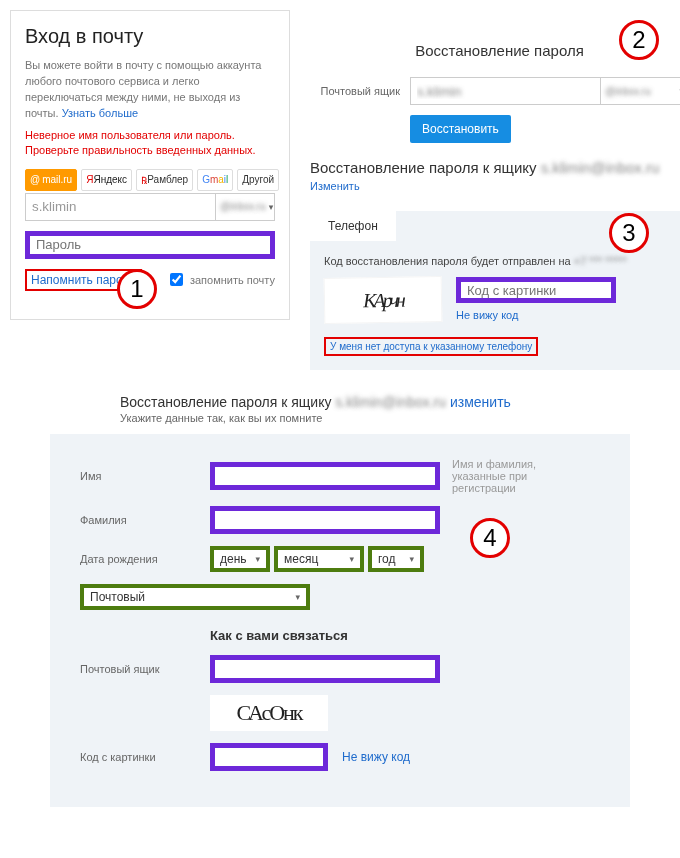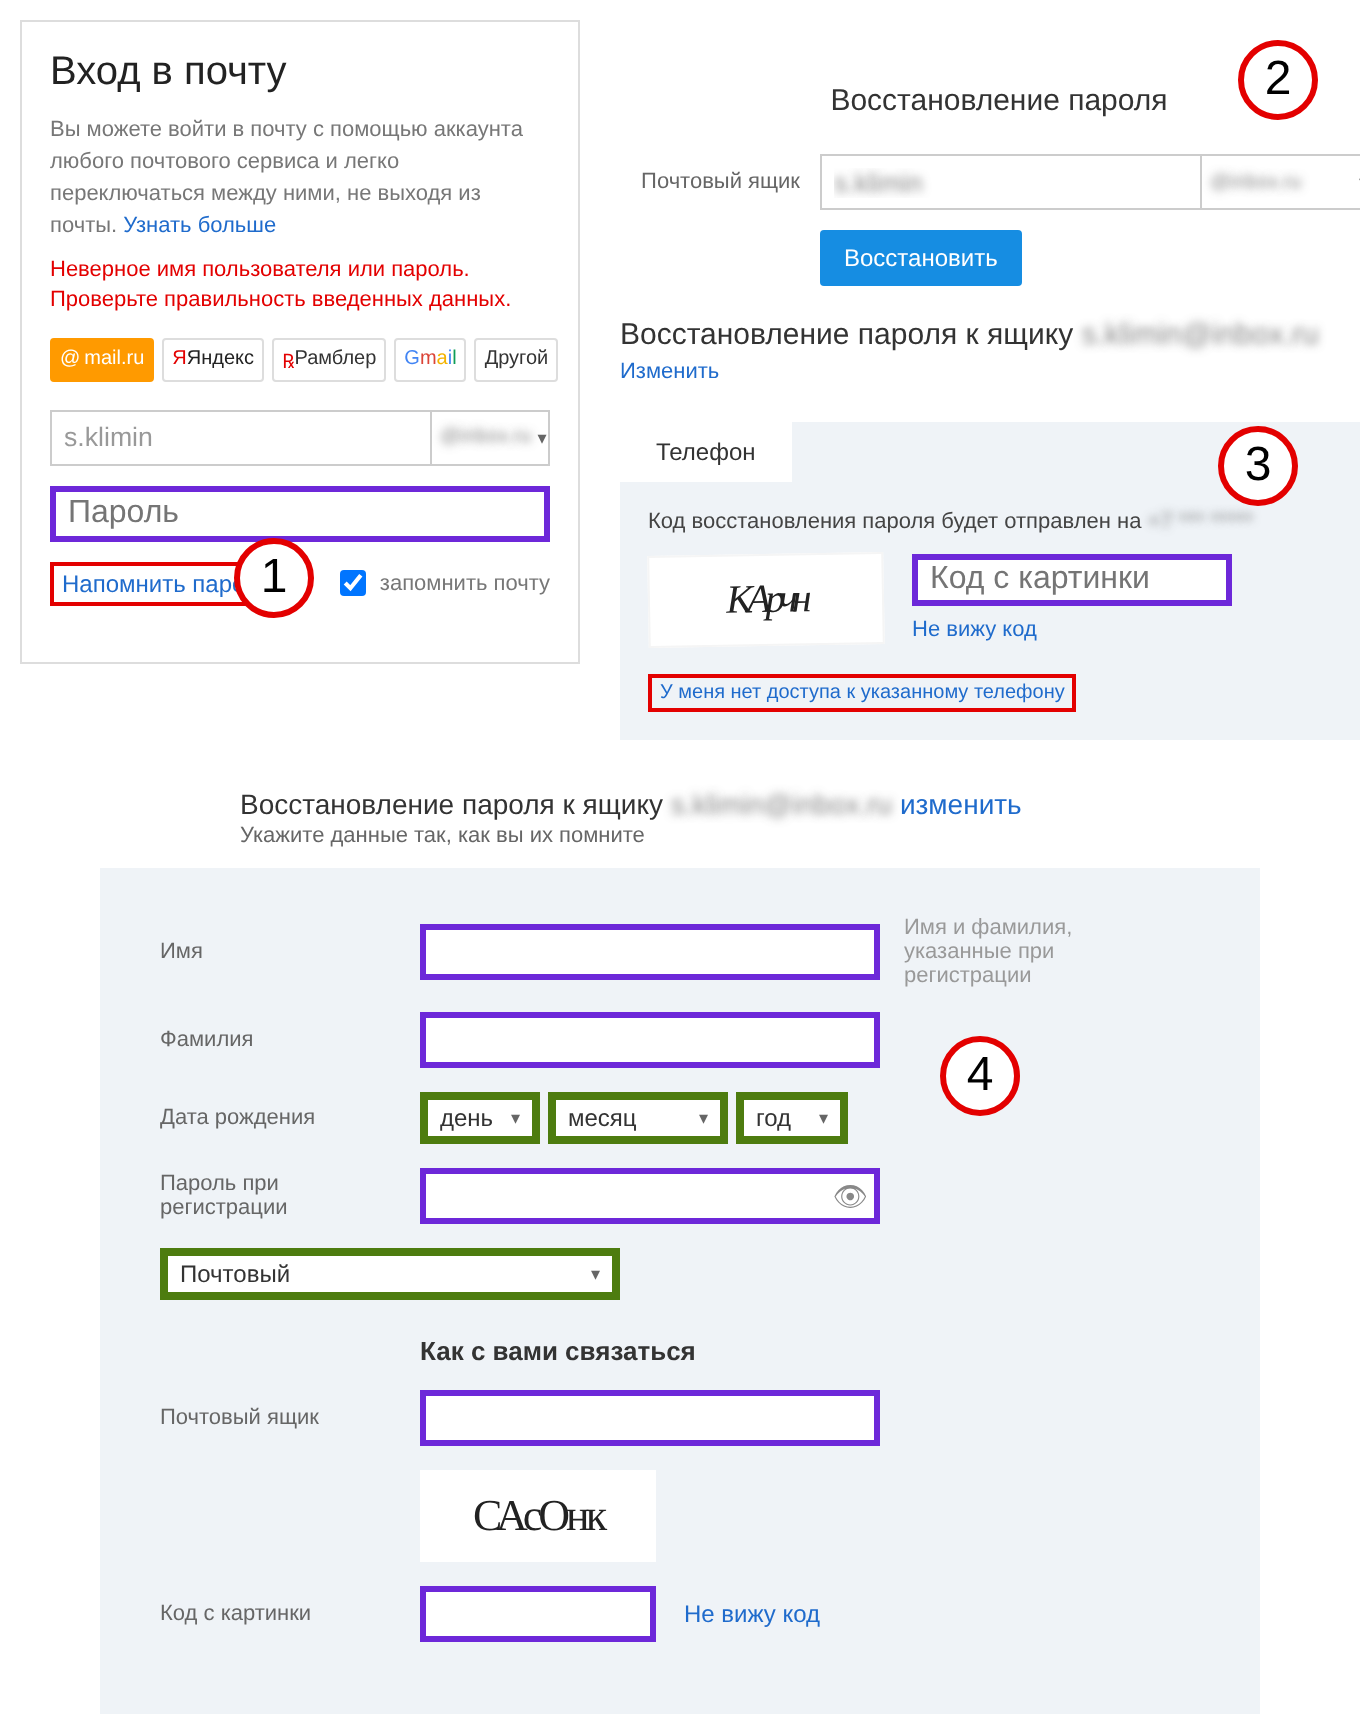--- a/index.html
+++ b/index.html
@@ -34,21 +34,21 @@
       width: 280px;
       border: 1px solid #ddd;
       padding: 14px;
       position: relative;
       top: 0;
     }
     .login-title { font-size: 20px; margin-bottom: 10px; color: #222; }
     .login-desc { color: #777; font-size: 11px; line-height: 1.45; margin-bottom: 6px; }
     .link { color: #1f6bcc; text-decoration: none; cursor: pointer; }
     .error-text { color: #e30000; font-size: 11px; margin-bottom: 10px; line-height: 1.4; }
-    .provider-row { display: flex; gap: 4px; margin-bottom: 14px; align-items: center; }
+    .provider-row { display: flex; gap: 4px; margin-bottom: 2px; align-items: center; }
     .provider-btn {
       border: 1px solid #ddd;
       padding: 3px 4px;
       font-size: 10px;
       display: inline-flex;
       align-items: center;
       height: 22px;
       border-radius: 2px;
       cursor: pointer;
     }
@@ -74,24 +74,24 @@
       color: #999;
       display: flex;
       align-items: center;
       justify-content: space-between;
       cursor: pointer;
     }
     .dropdown-caret::after { content: "▾"; color: #666; font-size: 9px; margin-left: 3px; }
     .blur-text { color: transparent; text-shadow: 0 0 4px rgba(80,80,80,0.7); }
     .text-input {
       width: 100%;
-      border: 3px solid #6d28d9;
+      border: 5px solid #6d28d9;
       padding: 5px 6px;
       height: 28px;
-      font-size: 16px;
+      font-size: 13px;
     }
     .remember-row { display: flex; justify-content: space-between; align-items: center; margin: 10px 0 14px; }
     .checkbox-row { display: inline-flex; align-items: center; font-size: 11px; color: #777; gap: 4px; }
     .btn-primary {
       background: #168de2;
       color: #fff;
       border: 0;
       padding: 7px 12px;
       font-size: 12px;
       border-radius: 2px;
@@ -159,21 +159,21 @@
       justify-content: space-between;
       cursor: pointer;
     }
     .eye-icon { position: absolute; right: 6px; top: 6px; color: #888; font-size: 14px; }
     .rel { position: relative; }
     .section-subhint { color: #666; font-size: 11px; margin: 2px 0 10px; }
     .bold { font-weight: bold; font-size: 13px; }
     .captcha-box-2 {
       background: #fff;
       width: 118px;
-      height: 46px;
+      height: 36px;
       display: flex;
       align-items: center;
       justify-content: center;
       font-family: cursive;
       font-size: 22px;
       color: #222;
       letter-spacing: -2px;
     }
   </style>
 </head>
@@ -306,27 +306,20 @@
         </div>
       <div class="select-like dropdown-caret" style="width:90px;">
           <span>месяц</span>
         </div>
       <div class="select-like dropdown-caret" style="width:56px;">
           <span>год</span>
         </div>
     </div>
   </div>
 
-  <div class="form-row">
-    <div class="form-label">Пароль при регистрации</div>
-    <div class="form-field rel">
-      <input class="text-input" type="password" style="">
-      <span class="eye-icon">👁</span>
-    </div>
-  </div>
 
   <div class="form-row">
     <div class="form-field">
       <div class="select-like dropdown-caret" style="width:100%;">
           <span>Почтовый</span>
         </div>
     </div>
   </div>
 
   <div class="form-row" style="margin-top:18px;">

